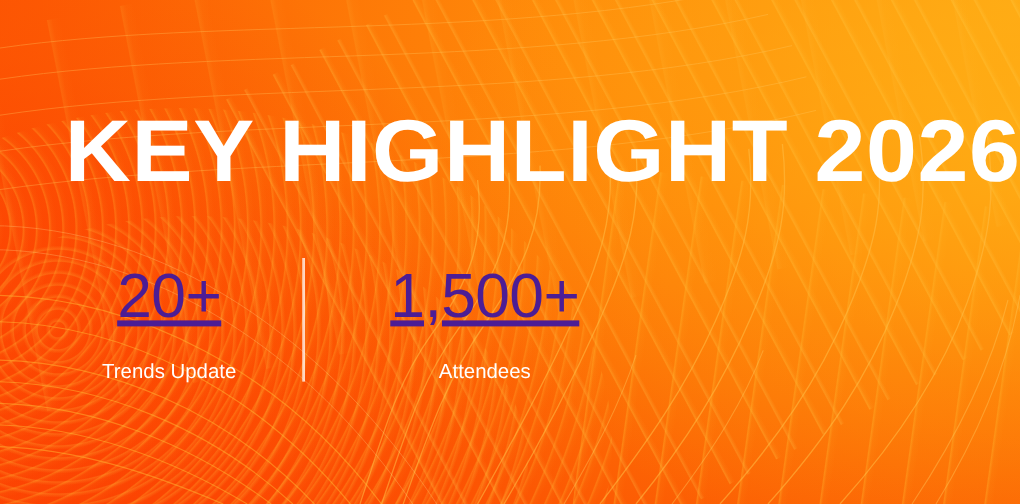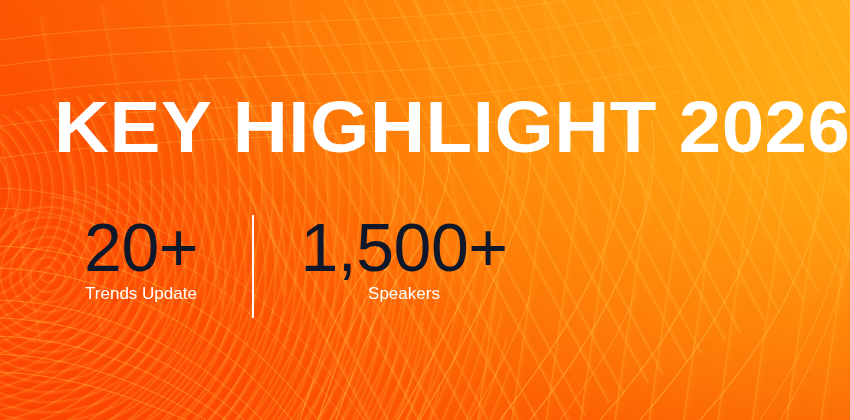--- a/index.html
+++ b/index.html
@@ -215,31 +215,32 @@
     display: flex;
     flex-direction: column;
     align-items: center;
     justify-content: flex-start;
   }
   .stat-trends   { width: 222px; }
   .stat-speakers { width: 240px; }
   .stat-attendees{ width: 300px; }
 
   .stat-value {
-    color: #0f172a;
+    color: #4c1d95;
     font-family: "Liberation Sans", sans-serif;
     font-weight: normal;
-    font-size: 68px;
+    font-size: 52px;
     line-height: 74px;
     letter-spacing: -0.5px;
     white-space: nowrap;
+    text-decoration: underline;
   }
 
   .stat-label {
-    margin-top: 0;
+    margin-top: 16px;
     color: #ffffff;
     font-family: "Liberation Sans", sans-serif;
     font-weight: normal;
     font-size: 17px;
     line-height: 20px;
     white-space: nowrap;
   }
 
   .divider {
     flex: 0 0 auto;
@@ -320,18 +321,18 @@
         <div class="stat-label">Trends Update</div>
       </div>
 
       <div class="divider"></div>
 
 
       <div class="divider"></div>
 
       <div class="stat stat-attendees">
         <div class="stat-value">1,500+</div>
-        <div class="stat-label">Speakers</div>
+        <div class="stat-label">Attendees</div>
       </div>
 
     </div>
   </div>
 </div>
 
 </body></html>

